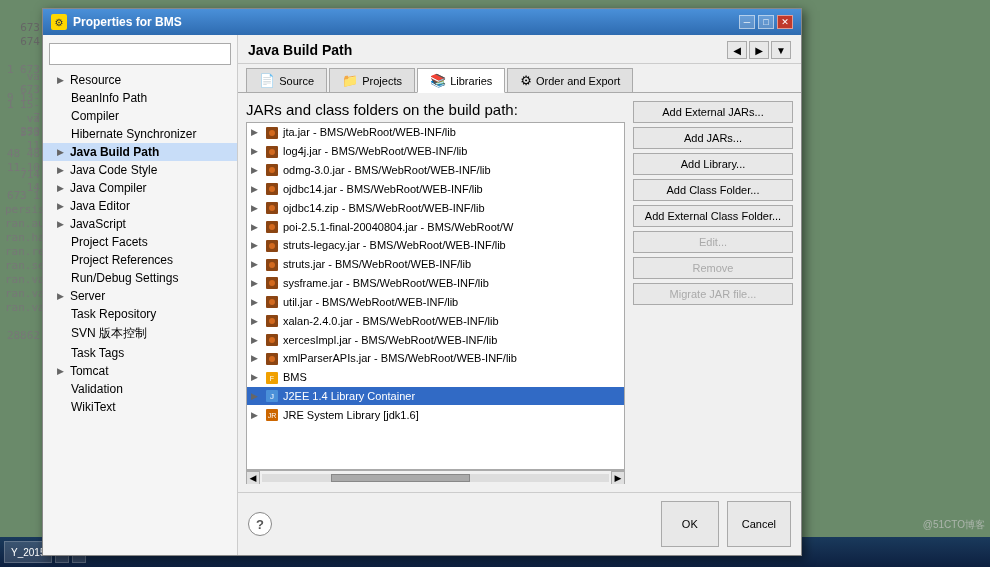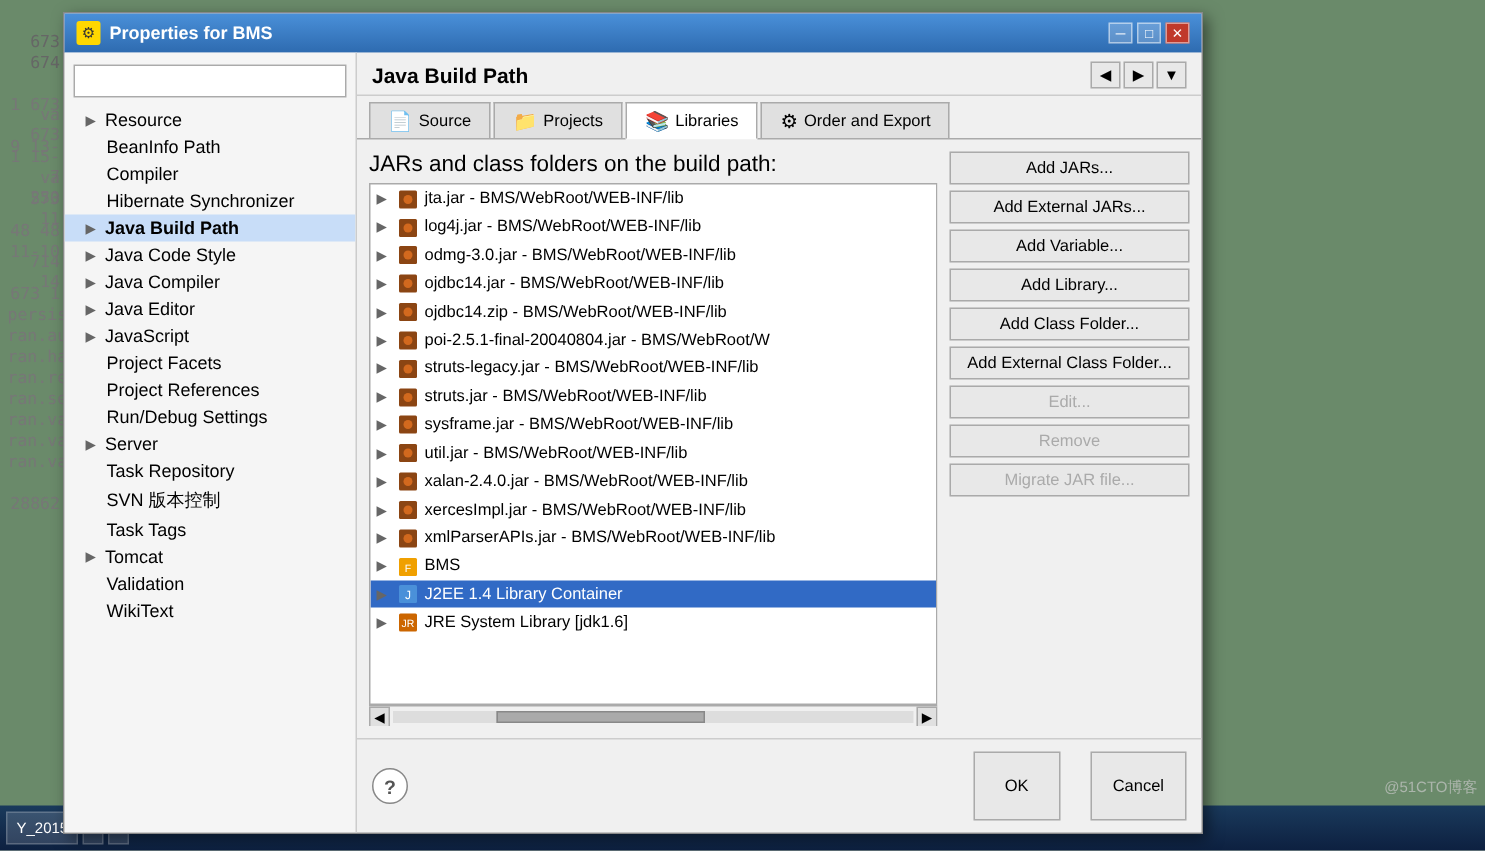--- a/index.html
+++ b/index.html
@@ -314,21 +314,21 @@
       cursor: pointer;
       display: flex;
       align-items: center;
       justify-content: center;
       font-size: 13px;
       font-weight: bold;
       color: #555;
     }
     .bottom-right {
       display: flex;
-      gap: 20px;
+      gap: 8px;
     }
     .ok-btn {
       padding: 4px 20px;
       border: 1px solid #aaa;
       background: #e8e8e8;
       cursor: pointer;
       font-size: 11px;
     }
     .cancel-btn {
       padding: 16px 14px;
@@ -815,23 +815,22 @@
           <div class="hscroll-area">
             <div style="width:14px;height:14px;border:1px solid #aaa;background:#e0e0e0;display:flex;align-items:center;justify-content:center;cursor:pointer;font-size:9px;flex-shrink:0;">◀</div>
             <div class="hscroll-track">
               <div class="hscroll-thumb"></div>
             </div>
             <div style="width:14px;height:14px;border:1px solid #aaa;background:#e0e0e0;display:flex;align-items:center;justify-content:center;cursor:pointer;font-size:9px;flex-shrink:0;">▶</div>
           </div>
         </div>
 
         <div class="action-buttons" id="action-buttons-container">
+            <button class="action-btn">Add External JARs...</button>
             <button class="action-btn">Add JARs...</button>
-            <button class="action-btn">Add External JARs...</button>
-            <button class="action-btn">Add Variable...</button>
             <button class="action-btn">Add Library...</button>
             <button class="action-btn">Add Class Folder...</button>
             <button class="action-btn">Add External Class Folder...</button>
             <button class="action-btn disabled" disabled="">Edit...</button>
             <button class="action-btn disabled" disabled="">Remove</button>
             <button class="action-btn disabled" disabled="">Migrate JAR file...</button>
           </div>
       </div>
 
       <div class="bottom-bar">

